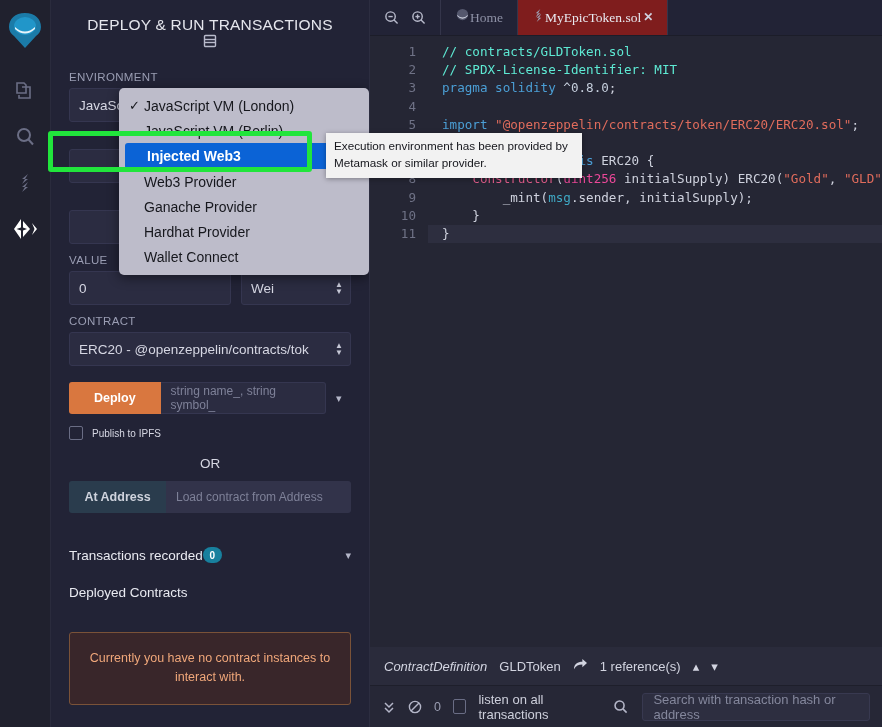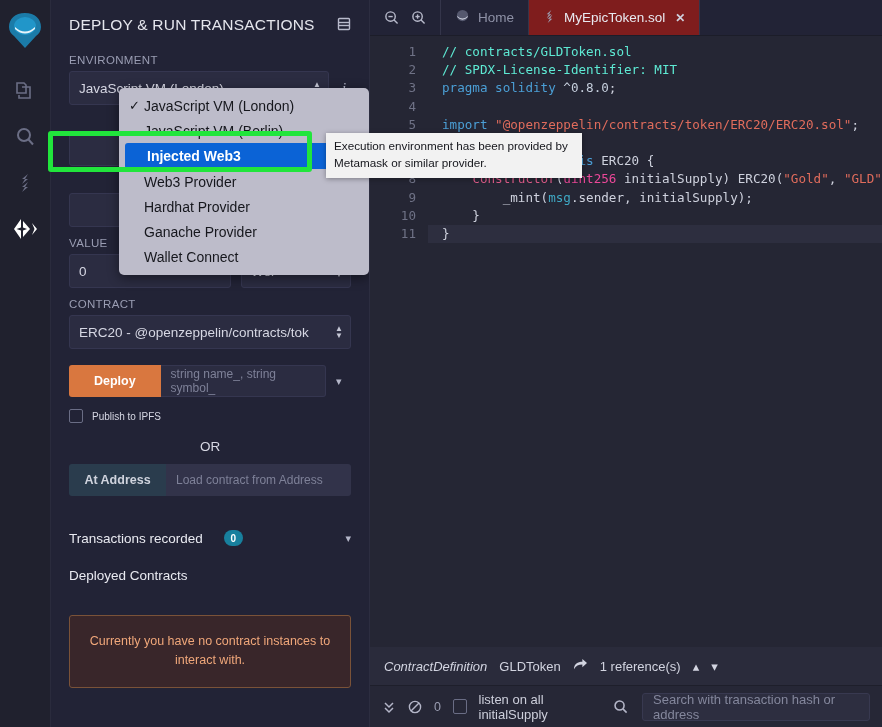--- a/index.html
+++ b/index.html
@@ -34,20 +34,21 @@
     width: 319px; flex: 0 0 319px;
     height: 727px;
     background: #222336;
     border-right: 1px solid #2c2d40;
     position: relative;
     overflow: hidden;
   }
   .panel-header {
     display: flex; align-items: center; justify-content: space-between;
     padding: 16px 18px 10px 18px;
+    flex-direction: column;
   }
   .panel-title {
     color: #e5e6ed; font-size: 15.5px; letter-spacing: .2px; font-weight: 400;
   }
   .panel-hdr-icon { color:#b9bbcc; font-size: 14px; cursor:pointer; }
 
   .section-label {
     color: #9a9db3; font-size: 11.5px; letter-spacing: .35px;
     padding: 10px 18px 5px 18px; text-transform: uppercase;
   }
@@ -103,21 +104,21 @@
   .at-addr-input {
     flex:1 1 auto; background: #32334a; border-radius: 0 3px 3px 0;
     height: 32px; display:flex; align-items:center; padding: 8px 10px;
     color: #7e8198; font-size: 12px;
   }
 
   .tx-rec-row {
     display:flex; align-items:center; justify-content: space-between;
     padding: 0 18px; margin-top: 34px;
   }
-  .tx-rec-left { display:flex; align-items:center; gap: 21px; }
+  .tx-rec-left { display:flex; align-items:center; gap: 0; }
   .tx-rec-label { color: #e9eaf1; font-size: 13.5px; }
   .badge {
     background: #18809e; color: #fff; font-size: 10px; font-weight: bold;
     border-radius: 9px; min-width: 19px; height: 16px;
     display:flex; align-items:center; justify-content:center; padding: 0 5px;
   }
   .chev { color: #b4b6c8; font-size: 11px; cursor:pointer; }
 
   .dep-contracts { color: #e9eaf1; font-size: 13.5px; padding: 22px 18px 0 18px; }
 
@@ -166,23 +167,23 @@
 
   
   .main { flex: 1 1 auto; height: 727px; display: flex; flex-direction: column; background: #2a2b3b; position: relative;}
   .tabbar {
     height: 36px; background: #222336; display: flex; align-items: stretch;
     border-bottom: 1px solid #1c1d29;
   }
   .zoom-btns { display: flex; align-items: center; gap: 12px; padding: 0 14px; }
   .zoom-btn { color: #b9bbcc; font-size: 13px; cursor: pointer; display:flex; align-items:center;}
   .tab {
-    display: flex; align-items: center; gap: 8px; padding: 0 14px;
+    display: flex; align-items: center; padding: 0 14px;
     border-left: 1px solid #34354a; border-right: 1px solid #34354a;
-    font-size: 13.5px; cursor: pointer;
+    font-size: 13.5px; cursor: pointer; font-family: Liberation Serif, serif;
   }
   .tab.home { color: #8e91a6; border-right: none; }
   .tab.active { background: #7f1d1d; color: #e8e9f0; }
   .tab-close { color: #cfd1de; font-size: 12px; font-weight: bold; margin-left: 2px; cursor:pointer; }
   .sol-ico { color: #9ea1b5; font-size: 13px; }
 
   .editor {
     flex: 1 1 auto; background: #252634; position: relative; overflow: hidden;
     font-family: "DejaVu Sans Mono", monospace; font-size: 12.6px; line-height: 18.2px;
   }
@@ -365,24 +366,24 @@
       <div class="dd-item plain">
         <span>JavaScript VM (Berlin)</span>
       </div>
       <div class="dd-item selected">
         <span>Injected Web3</span>
       </div>
       <div class="dd-item plain">
         <span>Web3 Provider</span>
       </div>
       <div class="dd-item plain">
+        <span>Ganache Provider</span>
+      </div>
+      <div class="dd-item plain">
         <span>Hardhat Provider</span>
-      </div>
-      <div class="dd-item plain">
-        <span>Ganache Provider</span>
       </div>
       <div class="dd-item plain">
         <span>Wallet Connect</span>
       </div>
     </div>
   </div>
 
   <div class="green-box"></div>
 
   <div class="tooltip">Execution environment has been provided by Metamask or similar provider.</div>
@@ -468,21 +469,21 @@
         </svg>
       </span>
       <span class="sb-ico">
         <svg width="14" height="14" viewBox="0 0 14 14" fill="none" stroke="currentColor" stroke-width="1.4">
           <circle cx="7" cy="7" r="5.6"></circle>
             <line x1="3" y1="11" x2="11" y2="3"></line>
         </svg>
       </span>
       <span class="sb-count">0</span>
       <span class="sb-check"></span>
-      <span class="sb-label">listen on all initialSupply</span>
+      <span class="sb-label">listen on all transactions</span>
       <span class="sb-ico">
         <svg width="15" height="15" viewBox="0 0 16 16" fill="none" stroke="currentColor" stroke-width="1.7">
           <circle cx="7" cy="7" r="4.8"></circle>
             <line x1="10.6" y1="10.6" x2="14.5" y2="14.5"></line>
         </svg>
       </span>
       <span class="sb-search">
         <span>Search with transaction hash or address</span>
       </span>
     </div>

